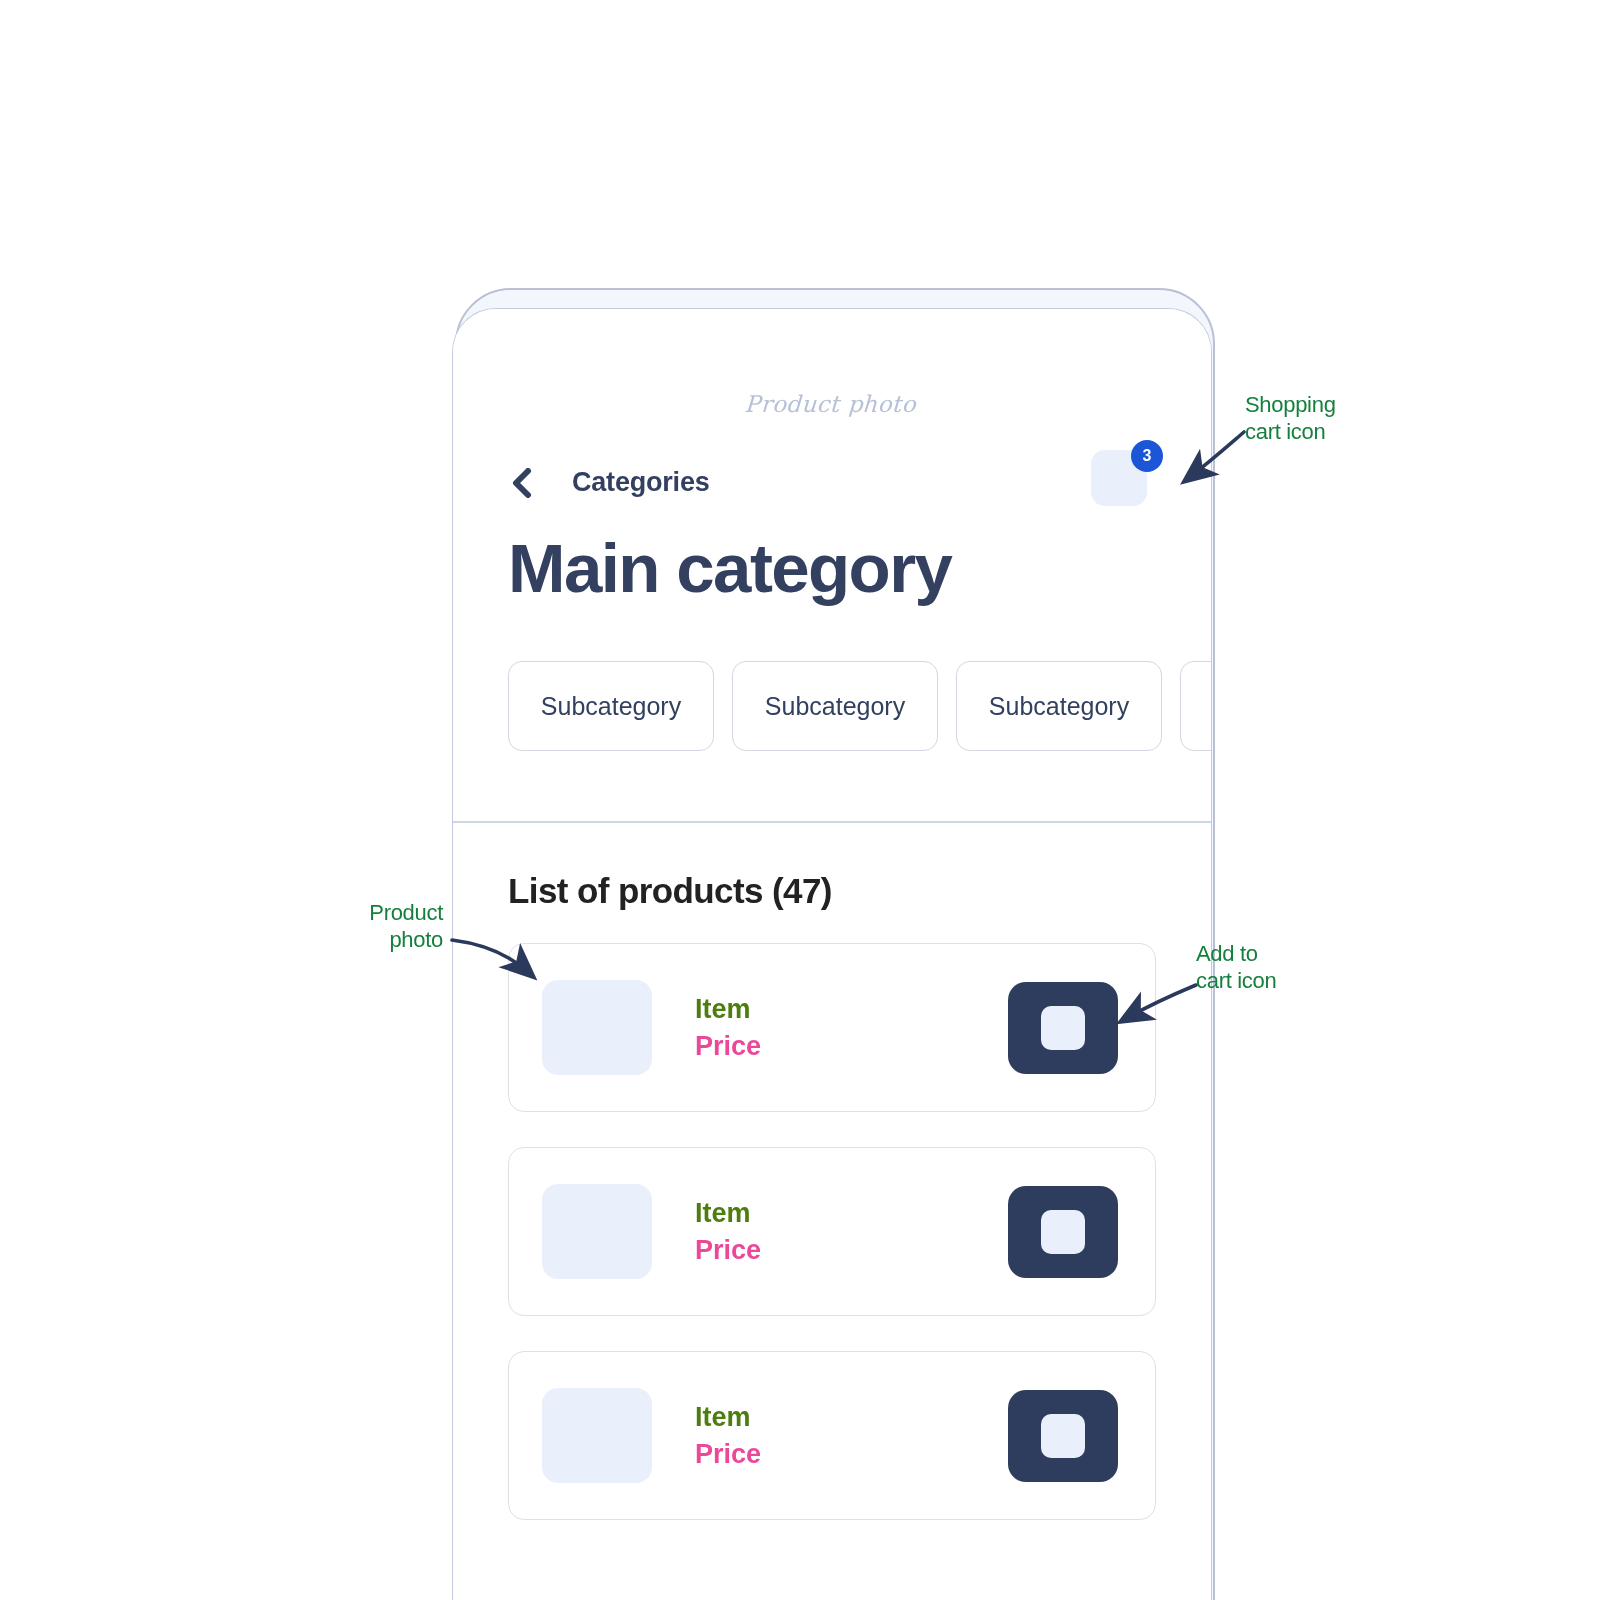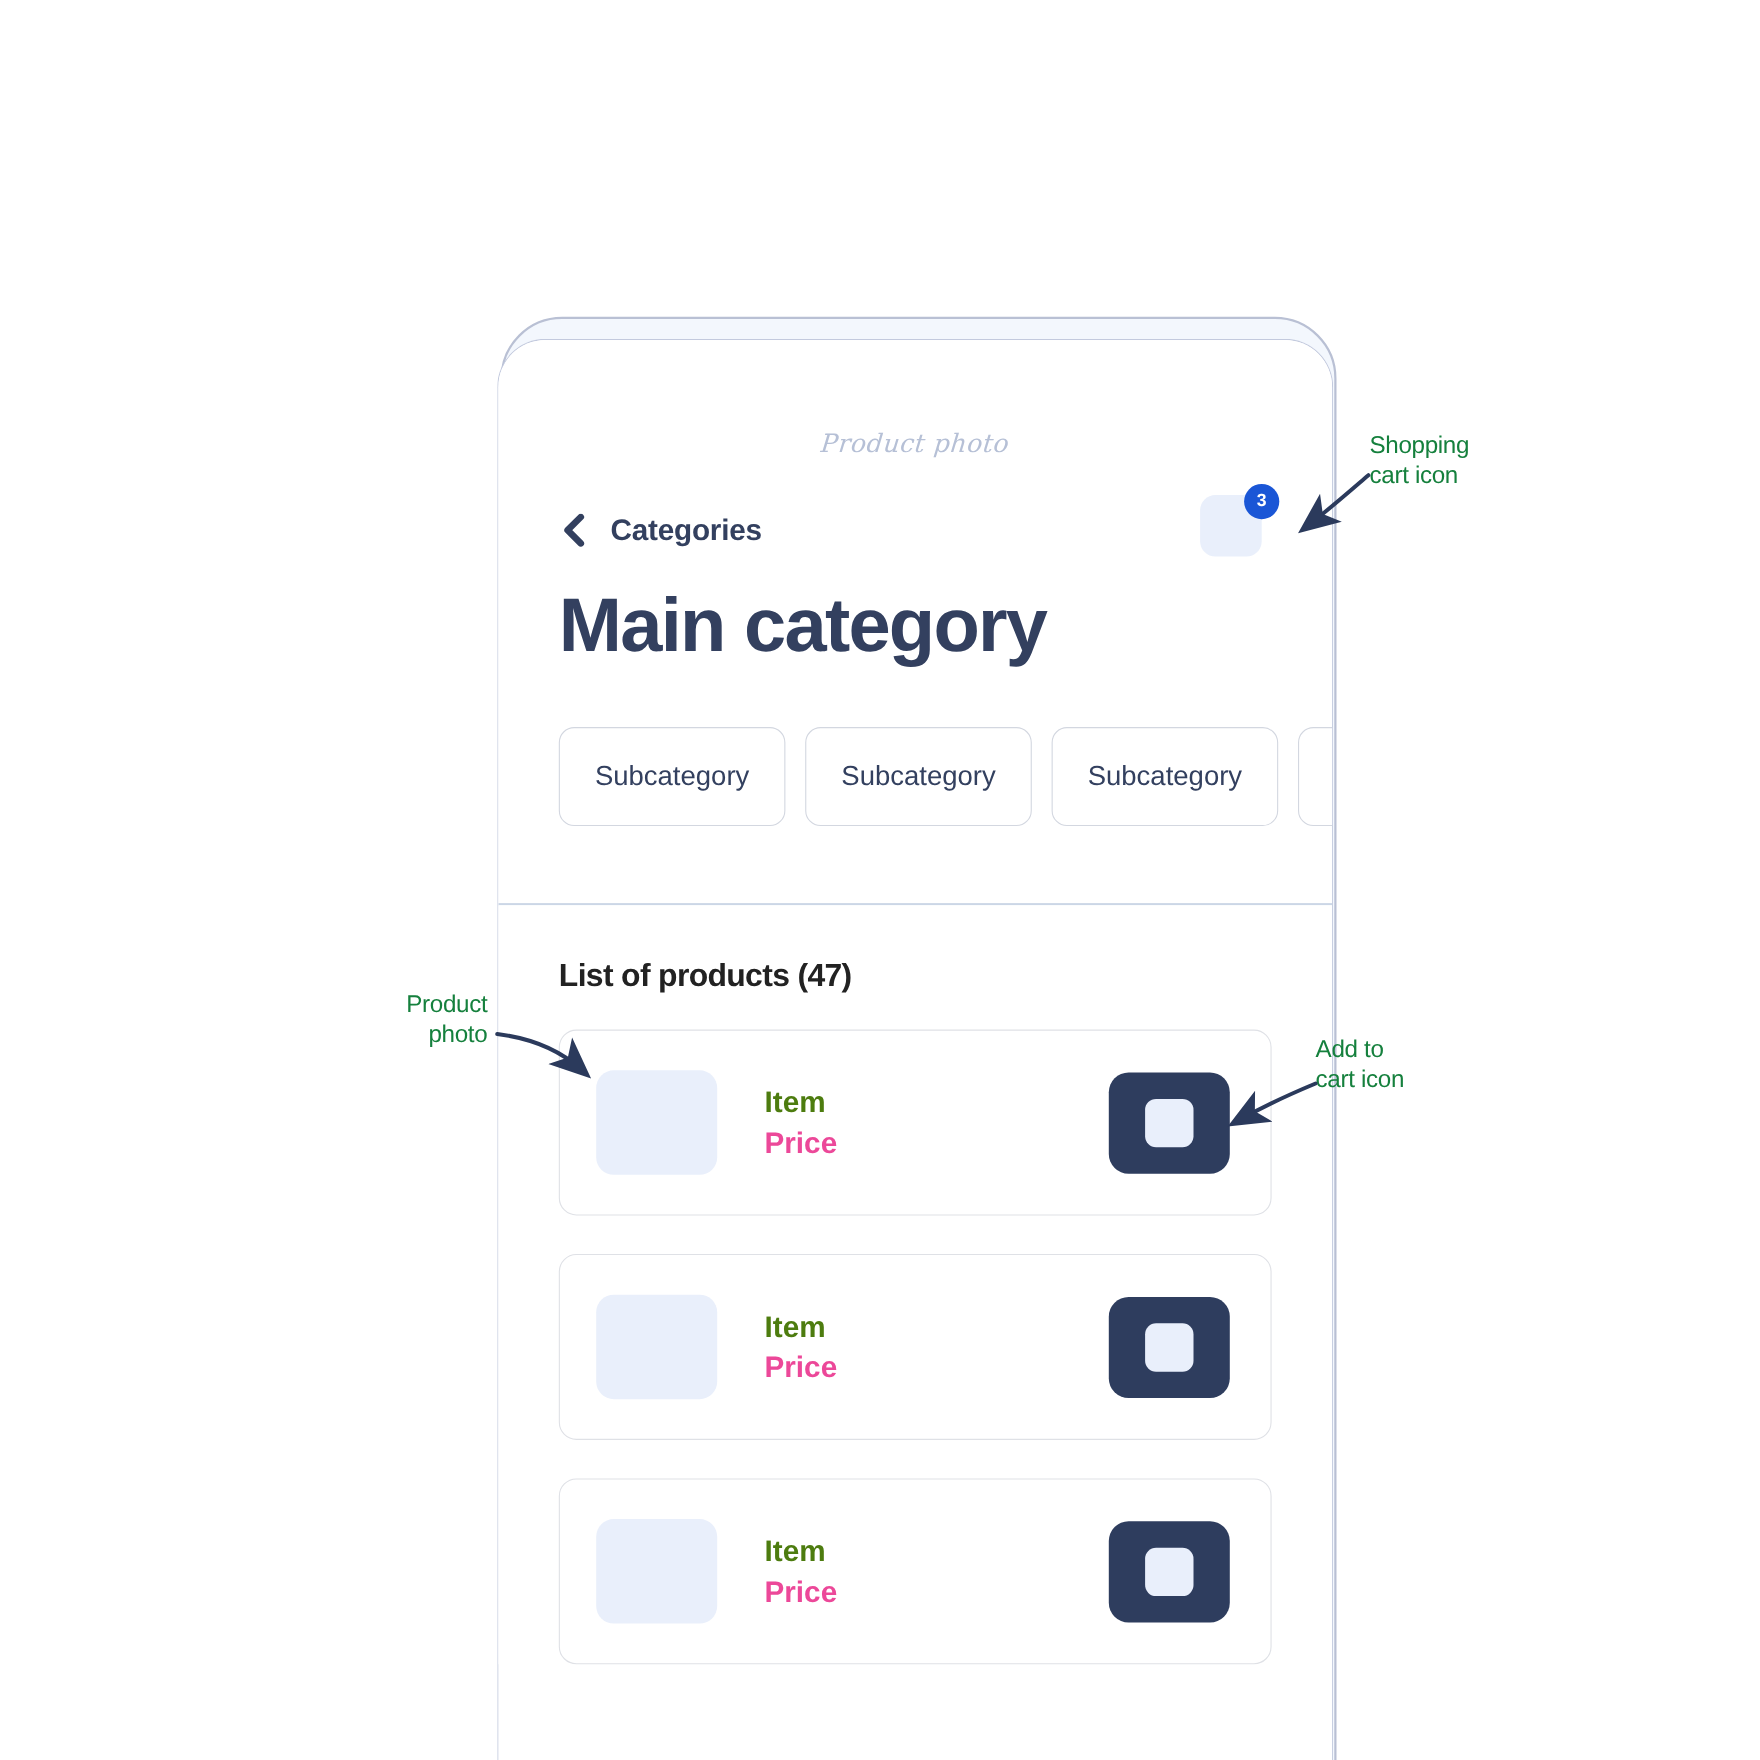--- a/index.html
+++ b/index.html
@@ -93,21 +93,22 @@
     display: flex;
     align-items: center;
     justify-content: center;
   }
 
   .nav-row {
     position: absolute;
     left: 55px;
     top: 158px;
     display: flex;
-    gap: 21px;
+    align-items: center;
+    gap: 38px;
   }
   .back-chevron {
     width: 26px;
     height: 30px;
     display: block;
   }
   .nav-title {
     font-size: 27px;
     font-weight: bold;
     color: #33405f;
@@ -147,21 +148,21 @@
     padding: 0 20px;
   }
 
   
   .screen-list {
     position: relative;
     padding: 48px 55px 0 55px;
     background: #ffffff;
   }
   .list-title {
-    font-size: 29px;
+    font-size: 35px;
     font-weight: bold;
     color: #222222;
     letter-spacing: -0.6px;
     margin-bottom: 32px;
   }
 
   .product-card {
     height: 169px;
     border: 1.5px solid #dfe1e6;
     border-radius: 16px;

